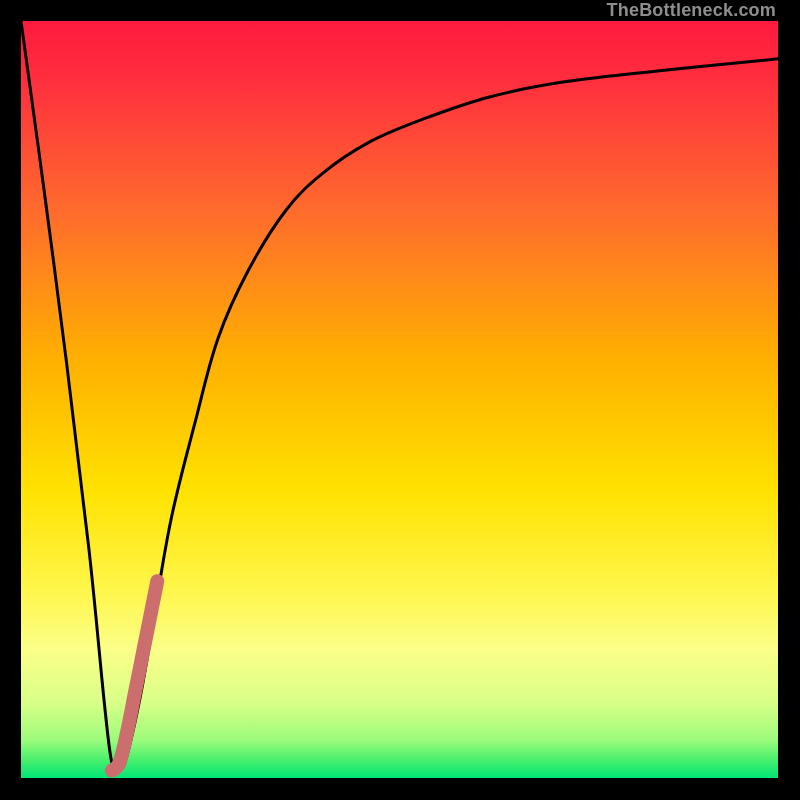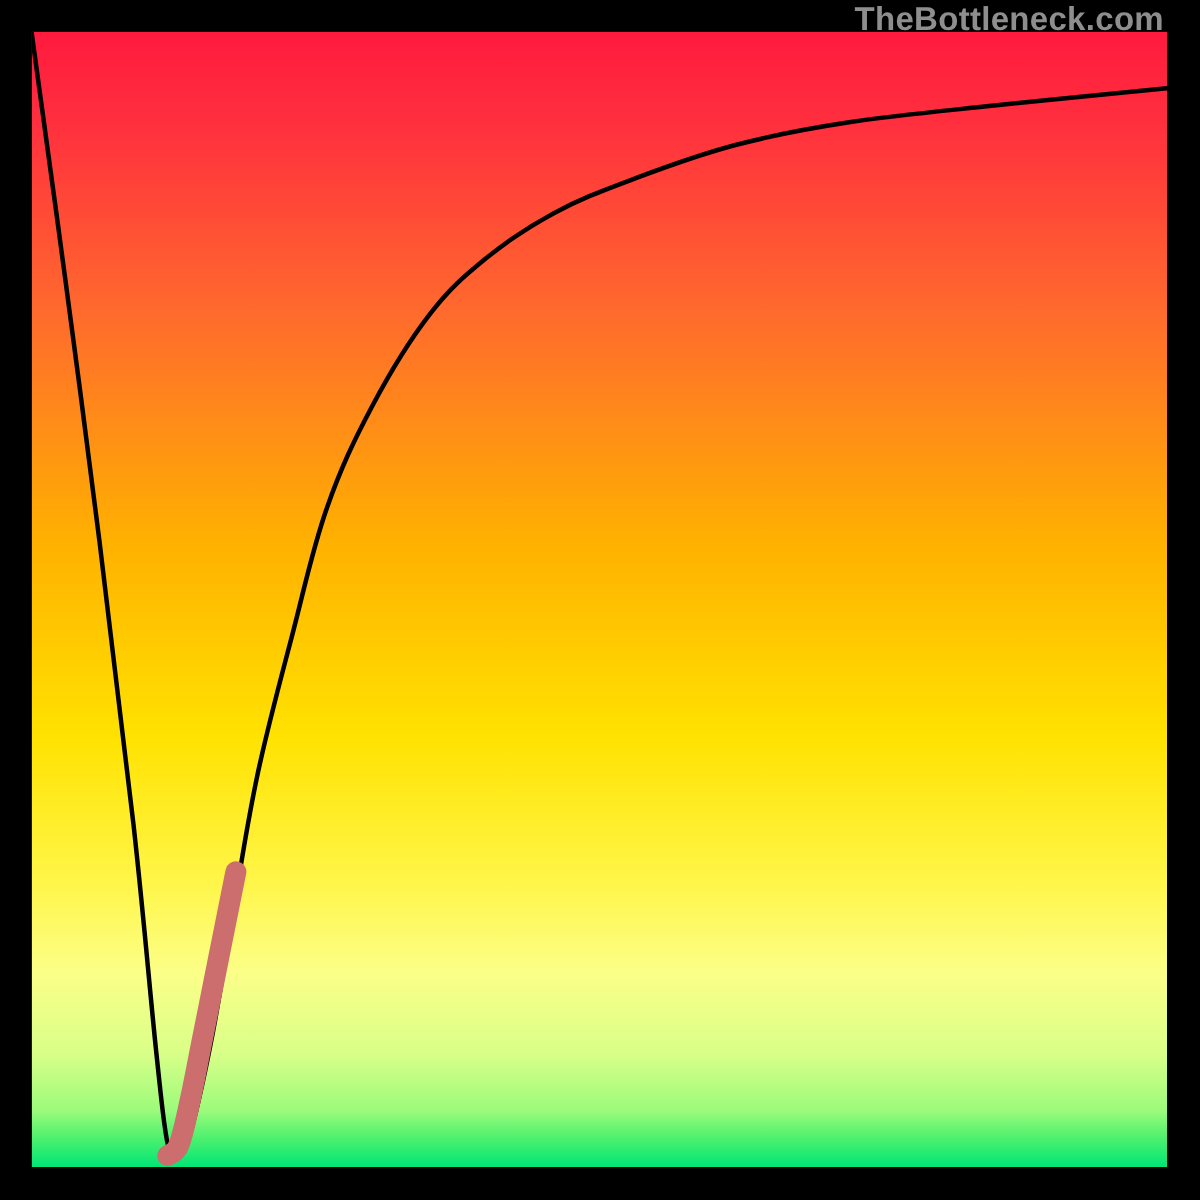--- a/index.html
+++ b/index.html
@@ -25,21 +25,21 @@
   }
   .gradient-bg {
     position: absolute;
     inset: 0;
   }
   .watermark {
     position: absolute;
     top: 0px;
     right: 24px;
     font-family: Arial, Helvetica, sans-serif;
-    font-size: 22px;
+    font-size: 18px;
     font-weight: 600;
     color: #8e8e8e;
     letter-spacing: 0.2px;
   }
   svg.curves {
     position: absolute;
     inset: 0;
   }
 </style>
 </head>

